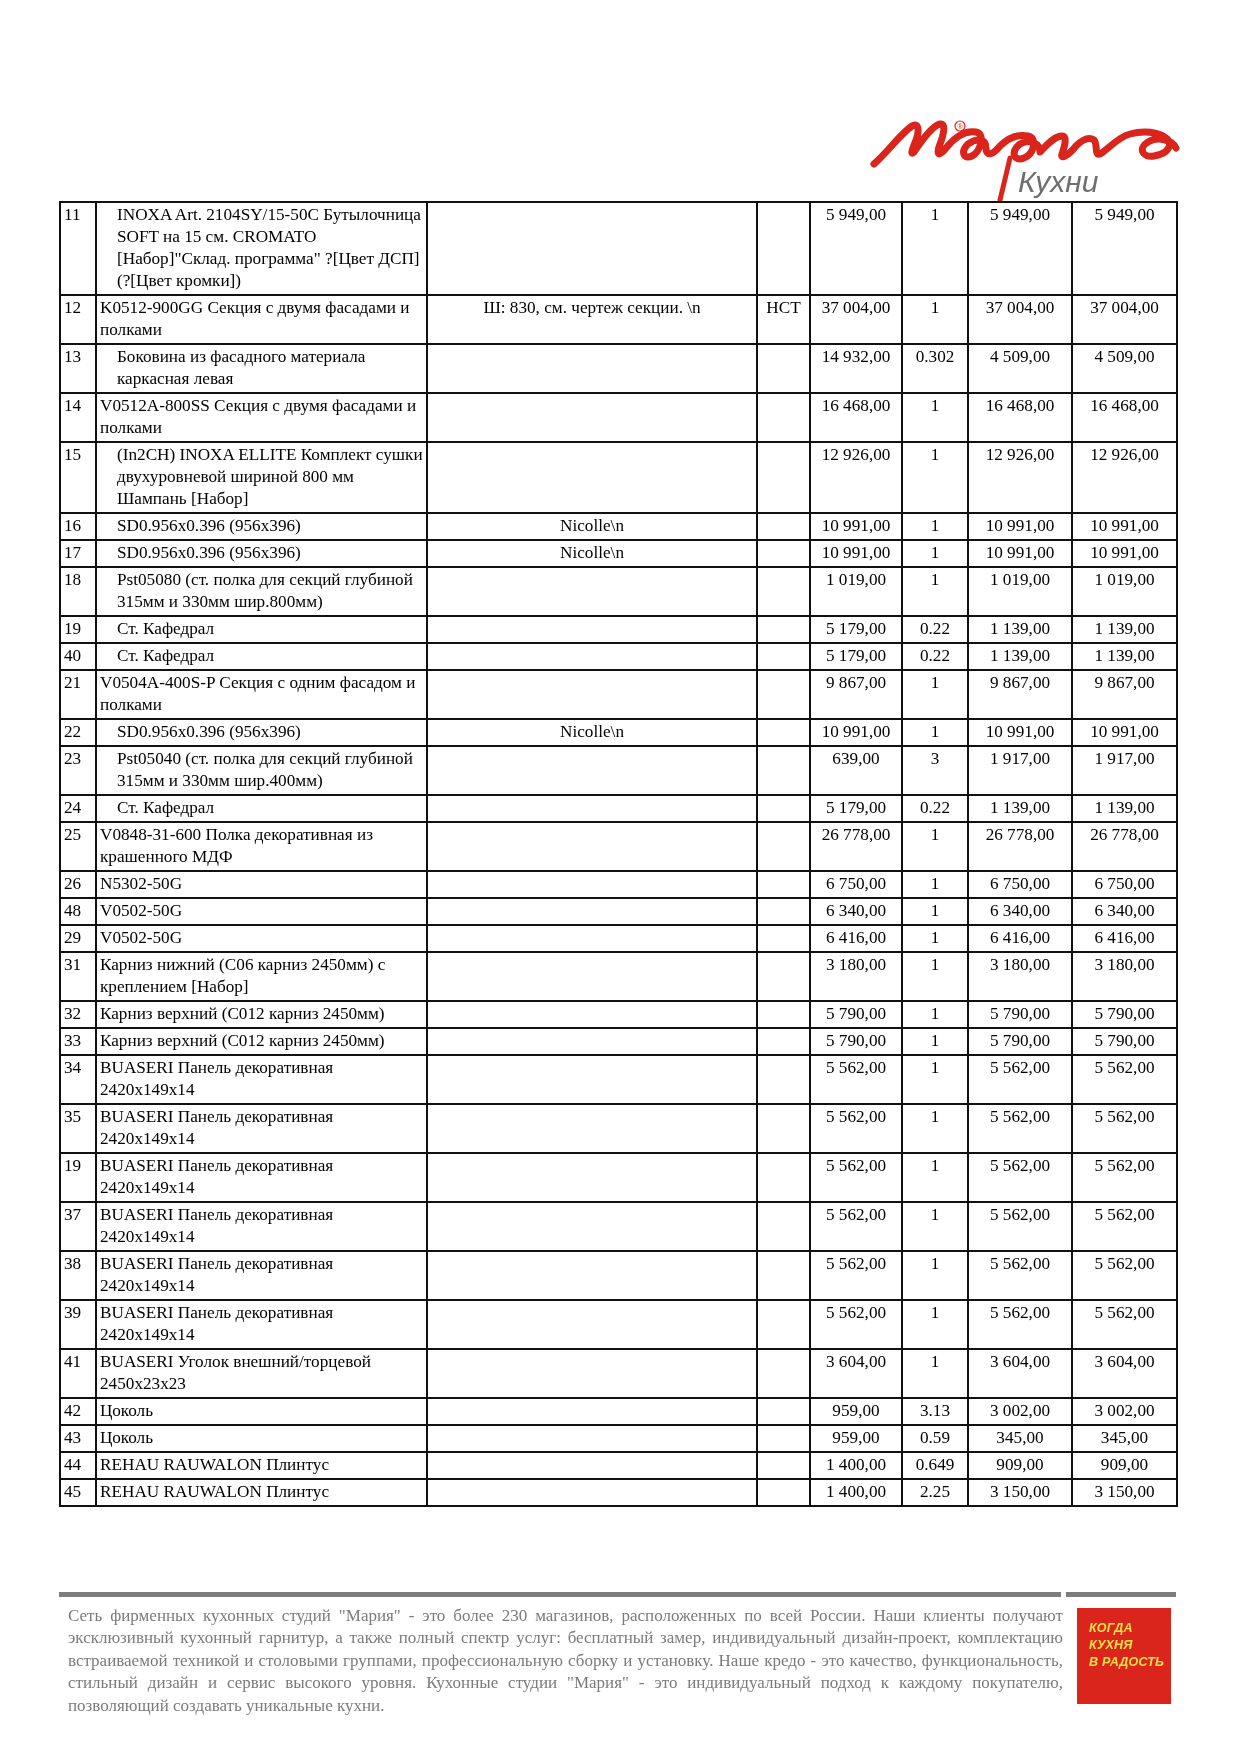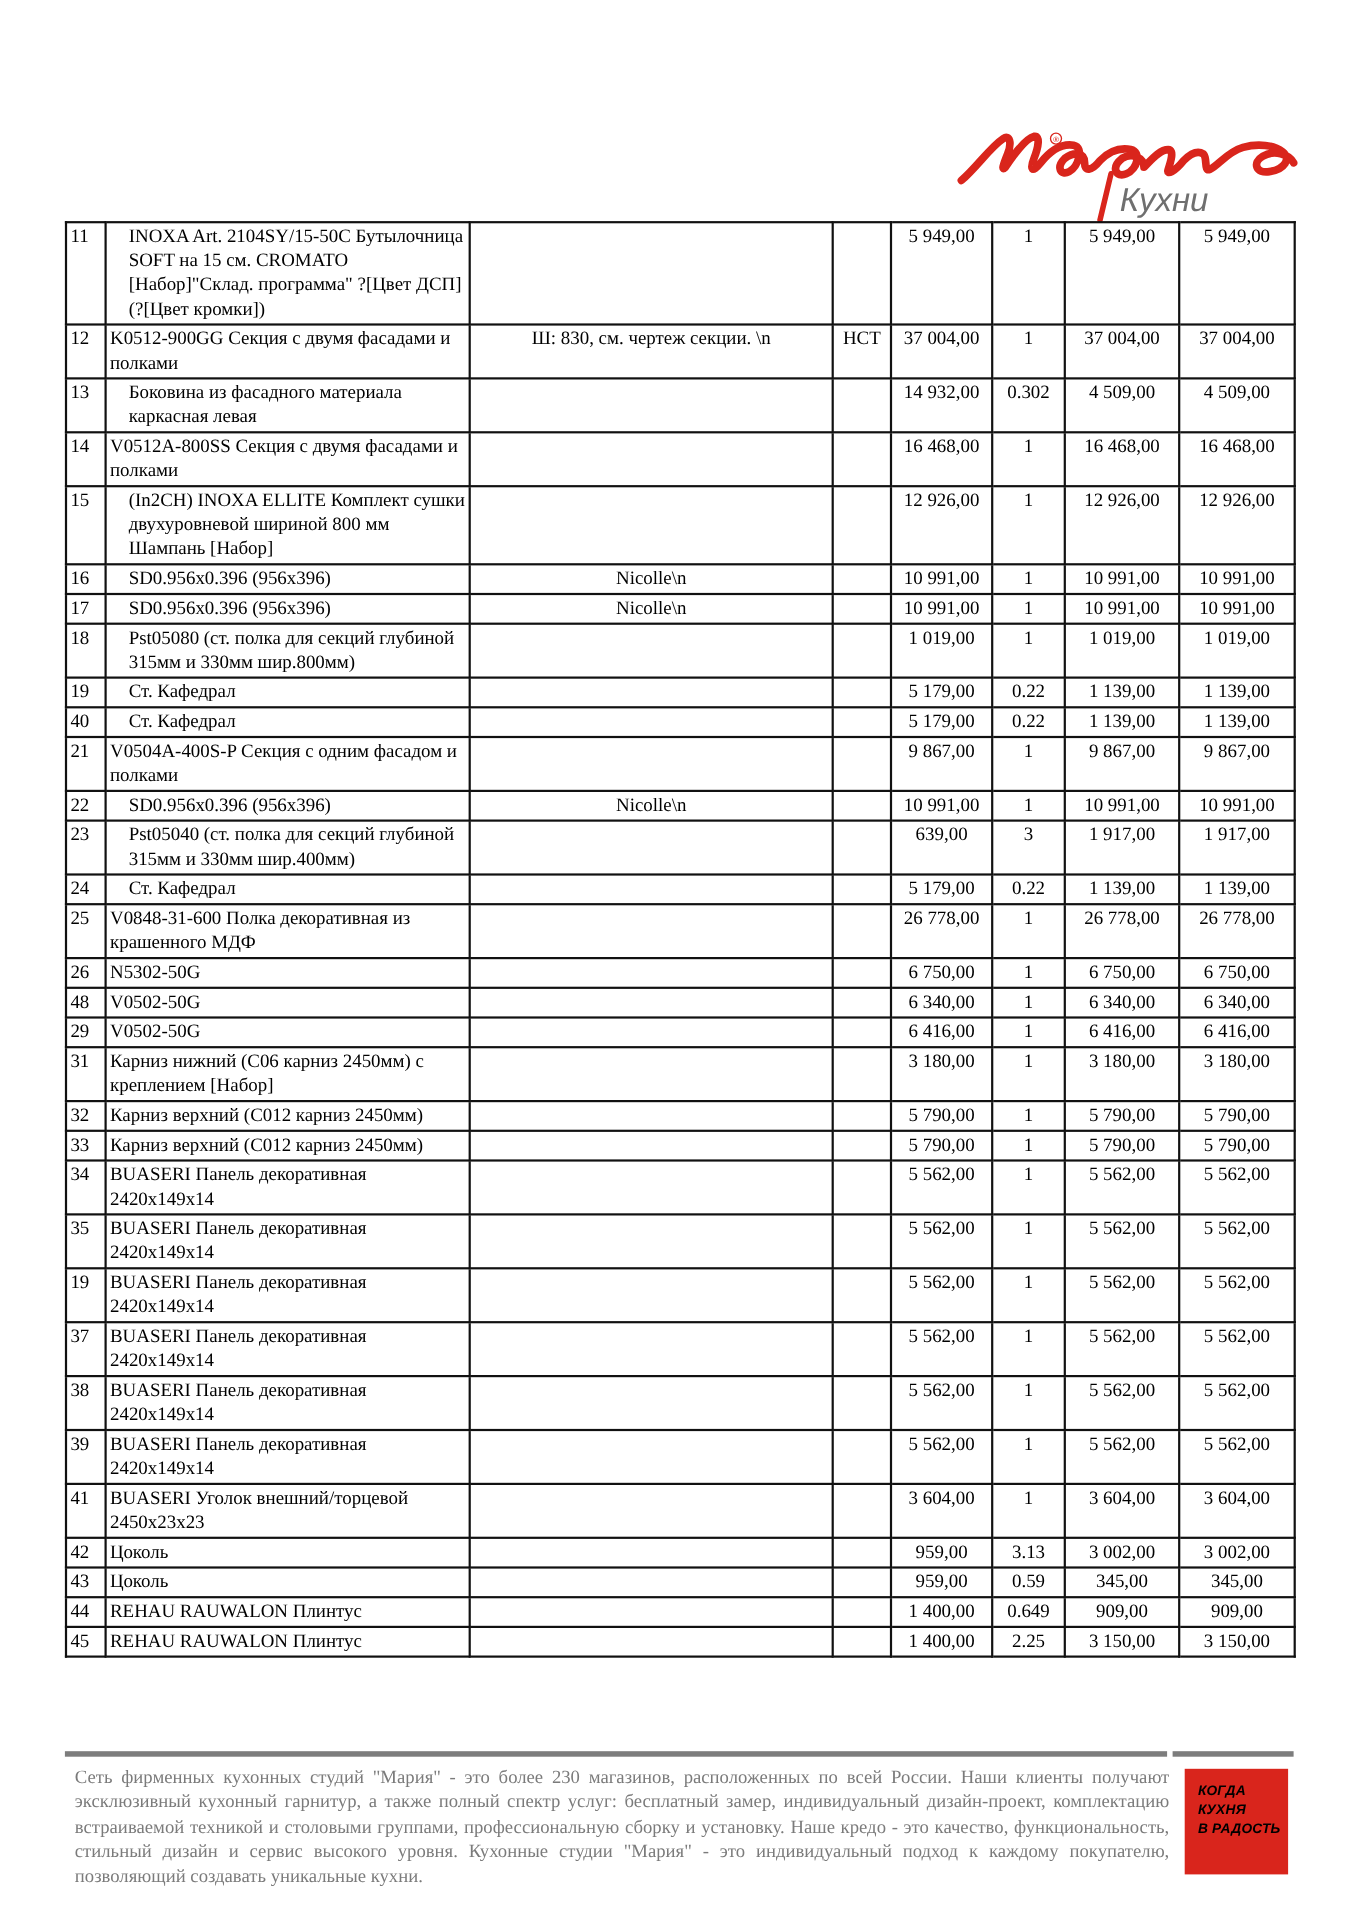--- a/index.html
+++ b/index.html
@@ -7,21 +7,21 @@
   .logo { position:absolute; left:868px; top:112px; width:320px; height:90px; }
   .logo svg { width:320px; height:90px; display:block; }
   table.spec { position:absolute; left:59px; top:201px; border-collapse:collapse; table-layout:fixed; width:1117px; font-size:17.2px; line-height:22px; }
   table.spec td { border:2.5px solid #111; padding:1px 3px 2px 3px; vertical-align:top; overflow:hidden; }
   td.num { }
   td.c { text-align:center; }
   td.desc { text-align:center; }
   .indent { padding-left:20px !important; }
   .footer-rule { position:absolute; top:1592px; height:5px; background:#7d7d7d; }
   .footer-text { position:absolute; left:68px; top:1605px; width:995px; font-family:"Liberation Serif", serif; font-size:17px; line-height:22.4px; color:#7b7b7b; text-align:justify; text-align-last:left; }
-  .badge { position:absolute; left:1077px; top:1608px; width:94px; height:96px; background:#d9251c; color:#000000; font-family:"Liberation Sans", sans-serif; font-weight:bold; font-style:italic; font-size:12.5px; line-height:17px; padding:12px 0 0 12px; box-sizing:border-box; letter-spacing:0.2px; }
+  .badge { position:absolute; left:1077px; top:1608px; width:94px; height:96px; background:#d9251c; color:#fde047; font-family:"Liberation Sans", sans-serif; font-weight:bold; font-style:italic; font-size:12.5px; line-height:17px; padding:12px 0 0 12px; box-sizing:border-box; letter-spacing:0.2px; }
   .badge span { display:block; }
 </style>
 </head>
 <body>
 
 <div class="logo">
   <svg viewBox="0 0 320 90">
     <path d="M6 52 C 20 40, 32 22, 44 14 C 50 10, 52 18, 48 28 C 44 38, 42 44, 46 40 C 54 28, 64 14, 72 12 C 78 11, 76 22, 72 32 C 68 42, 70 46, 78 36 C 86 26, 96 18, 108 20 C 118 22, 112 40, 104 44 C 96 48, 92 40, 100 32 C 108 26, 118 26, 118 36 C 118 44, 124 44, 132 34 C 140 26, 150 22, 160 24 C 170 26, 166 42, 156 46 C 146 50, 142 40, 152 32 C 162 26, 172 32, 172 40 C 178 34, 186 24, 194 24 C 200 24, 196 36, 194 42 C 192 48, 200 44, 208 34 C 214 28, 220 24, 226 28 C 230 32, 226 44, 232 42 C 240 38, 248 26, 262 22 C 276 18, 290 20, 298 26 C 306 32, 300 42, 286 44 C 274 46, 270 36, 280 30 C 290 24, 304 28, 308 36" fill="none" stroke="#d9251c" stroke-width="7" stroke-linecap="round" stroke-linejoin="round"></path>
     <path d="M142 46 L 132 88" stroke="#d9251c" stroke-width="5" stroke-linecap="round"></path>
     <circle cx="92" cy="14" r="5" fill="none" stroke="#d9251c" stroke-width="1.2"></circle>

